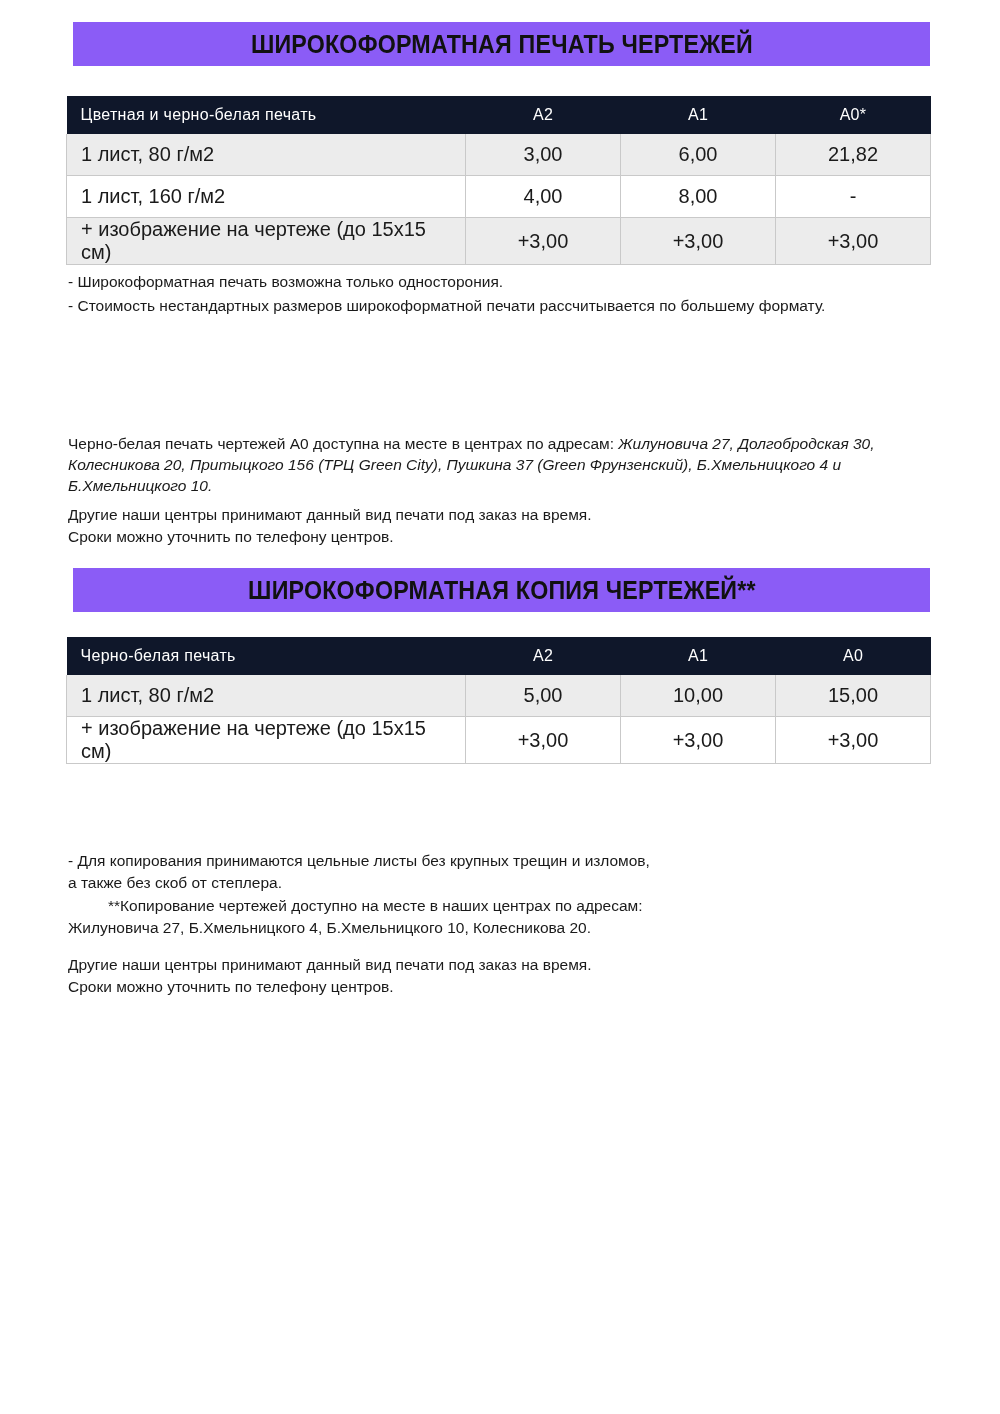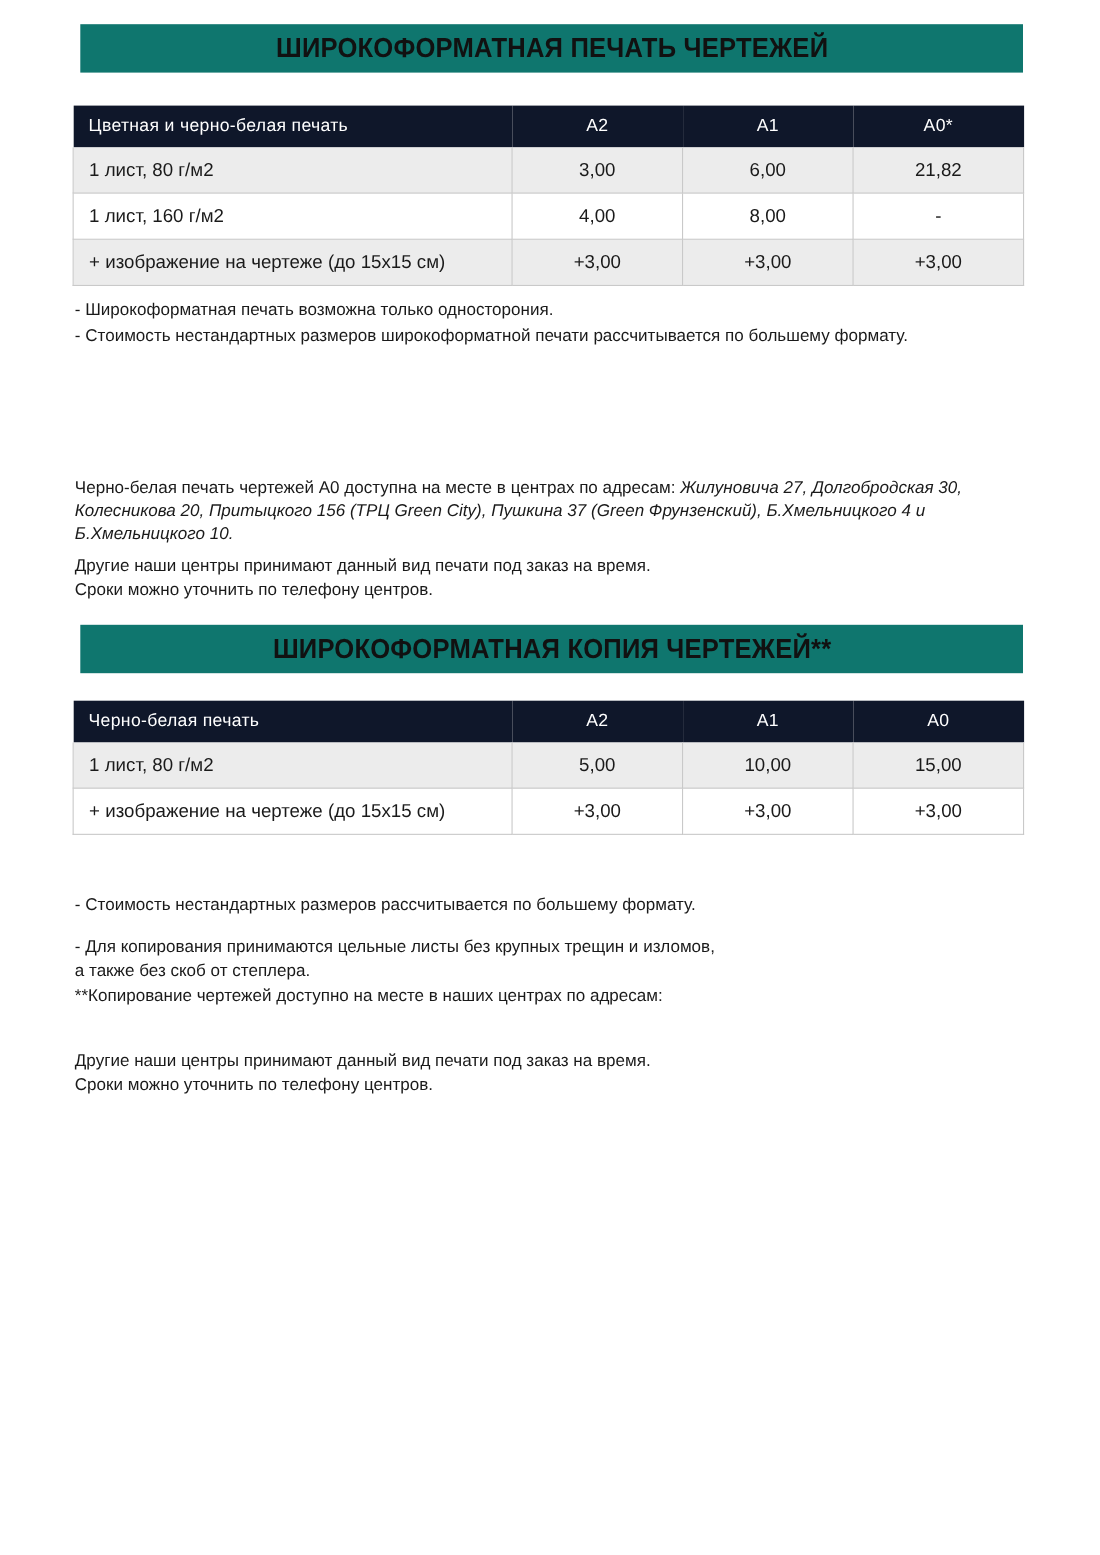--- a/index.html
+++ b/index.html
@@ -21,21 +21,21 @@
     width: 1000px;
     height: 1414px;
   }
 
   
   .banner {
     position: absolute;
     left: 73px;
     width: 857px;
     height: 44px;
-    background: #0f766e;
+    background: #8b5cf6;
     display: flex;
     align-items: center;
     justify-content: center;
   }
   .banner-text {
     font-family: "Liberation Sans", sans-serif;
     font-weight: bold;
     font-size: 25px;
     letter-spacing: 0.2px;
     color: #111111;
@@ -71,21 +71,21 @@
     text-align: left;
   }
   .ptable thead th.th-size {
   }
 
   .ptable tbody td {
     height: 41px;
     padding: 0 14px;
     border-right: 1px solid #c9c9c9;
     border-bottom: 1px solid #c9c9c9;
-    font-size: 17px;
+    font-size: 20px;
     color: #1a1a1a;
   }
   .ptable tbody td:first-child {
     border-left: 1px solid #c9c9c9;
     text-align: left;
   }
   .ptable tbody td.val {
     text-align: center;
   }
   .ptable tbody tr.shade td {
@@ -194,23 +194,23 @@
       <tr class="plain">
         <td>+ изображение на чертеже (до 15х15 см)</td>
         <td class="val">+3,00</td>
         <td class="val">+3,00</td>
         <td class="val">+3,00</td>
       </tr>
     </tbody>
   </table>
 
 
-  <div class="note" style="top:813px;">- Стоимость нестандартных размеров рассчитывается по большему формату.</div>
 
   <div class="note" style="top:851px;">- Для копирования принимаются цельные листы без крупных трещин и изломов,</div>
   <div class="note" style="top:873px;">а также без скоб от степлера.</div>
 
-  <div class="note" style="top:896px;">**Копирование чертежей  доступно на месте в наших центрах по адресам:</div>
+  <div class="note" style="top:896px;margin-left:40px;">**Копирование чертежей  доступно на месте в наших центрах по адресам:</div>
+  <div class="note it" style="top:918px;">Жилуновича 27, Б.Хмельницкого 4, Б.Хмельницкого 10, Колесникова 20.</div>
 
   <div class="note" style="top:955px;">Другие наши центры принимают данный вид печати под заказ на время.</div>
   <div class="note" style="top:977px;">Сроки можно уточнить по телефону центров.</div>
 
 </div>
 
 </body></html>

